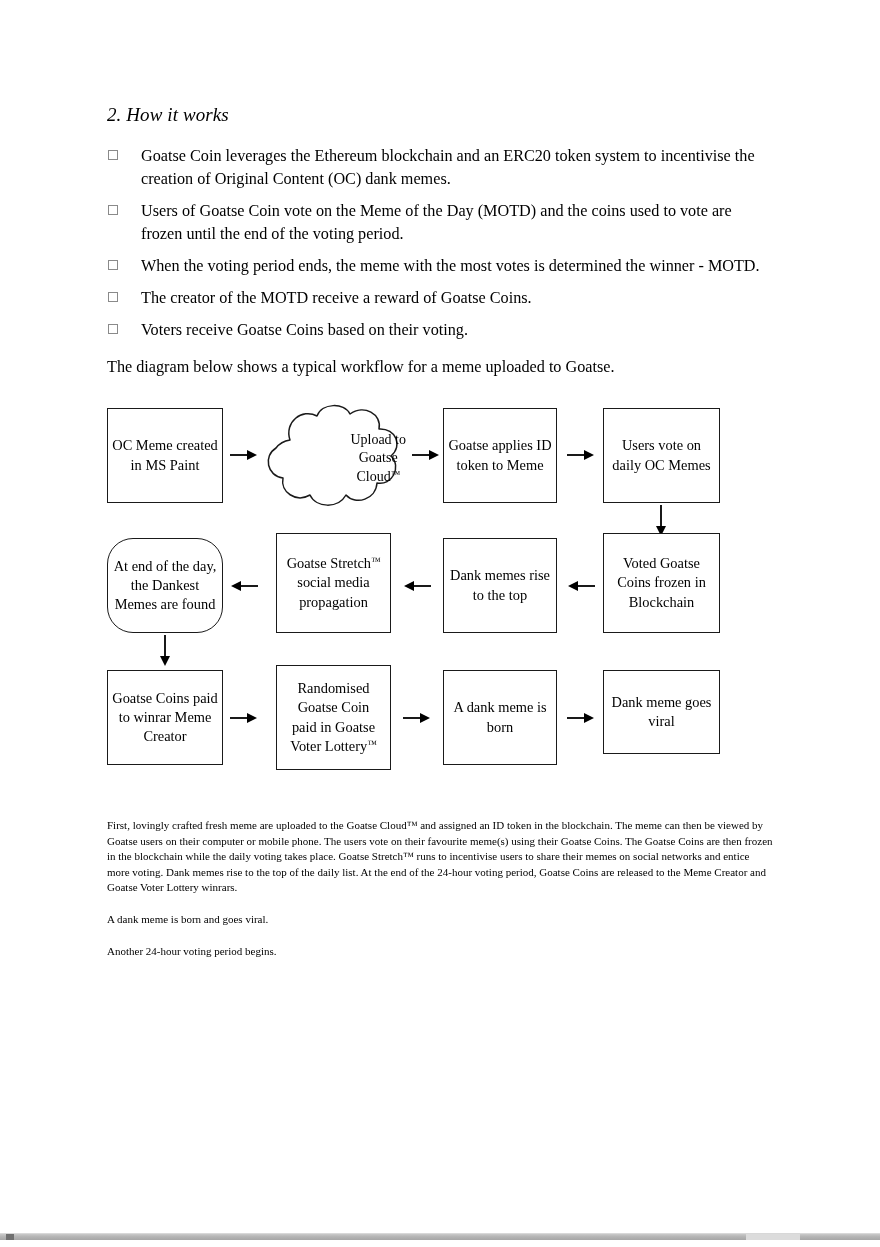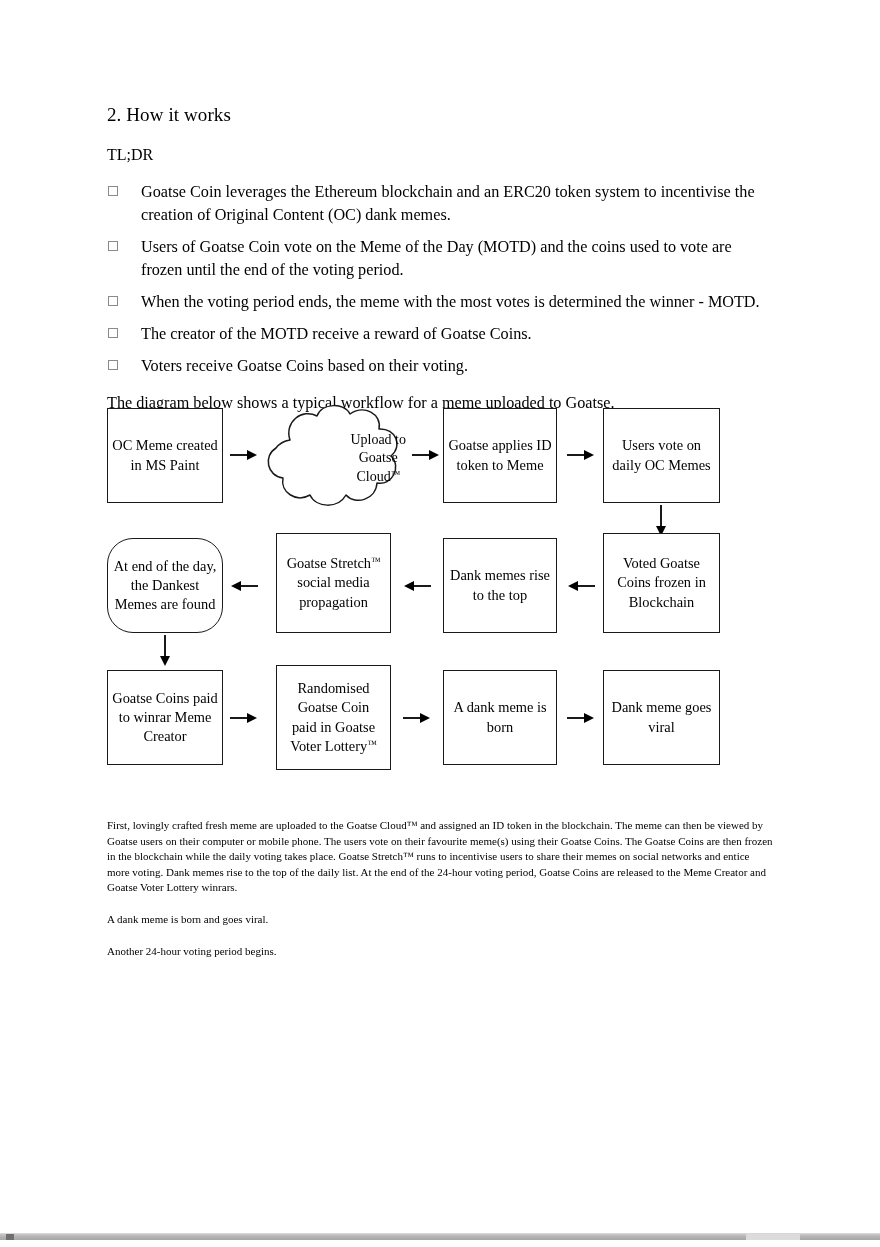--- a/index.html
+++ b/index.html
@@ -31,20 +31,21 @@
     top: 104px;
     width: 666px;
   }
 
   h1.section-title {
     font-size: 19px;
     font-weight: normal;
     margin: 0 0 18px 0;
     line-height: 1.2;
     letter-spacing: 0.1px;
+    font-style: italic;
   }
 
   .tldr {
     font-size: 16px;
     margin: 0 0 16px 0;
     line-height: 1.25;
   }
 
   ul.bullets {
     list-style: none;
@@ -162,21 +163,20 @@
 </style>
 </head>
 <body>
 
 <div class="page">
 
   <div class="content">
 
     <h1 class="section-title">2. How it works</h1>
 
-    <p class="tldr">TL;DR</p>
 
     <ul class="bullets">
       <li>
         <span class="tofu"></span>
         <span>Goatse Coin leverages the Ethereum blockchain and an ERC20 token system to incentivise the creation of Original Content (OC) dank memes.</span>
       </li>
       <li>
         <span class="tofu"></span>
         <span>Users of Goatse Coin vote on the Meme of the Day (MOTD) and the coins used to vote are frozen until the end of the voting period.</span>
       </li>
@@ -339,21 +339,21 @@
       <span class="txt">A dank meme is born</span>
     </div>
 
     <div class="arrow" style="left:467px; top:310px;">
       <svg width="28" height="16" viewBox="0 0 28 16">
         <line x1="0" y1="8" x2="18" y2="8" stroke="#000" stroke-width="1.8"></line>
         <polygon points="17,3 27,8 17,13" fill="#000"></polygon>
       </svg>
     </div>
 
-    <div class="node" style="left:503px; top:270px; width:117px; height:95px;">
+    <div class="node" style="left:503px; top:270px; width:117px; height:84px;">
       <span class="txt">Dank meme goes viral</span>
     </div>
 
   </div>
 
   <div class="content" style="top:814px;">
     <p class="body-para">First, lovingly crafted fresh meme are uploaded to the Goatse Cloud™ and assigned an ID token in the blockchain. The meme can then be viewed by Goatse users on their computer or mobile phone. The users vote on their favourite meme(s) using their Goatse Coins.  The Goatse Coins are then frozen in the blockchain while the daily voting takes place. Goatse Stretch™ runs to incentivise users to share their memes on social networks and entice more voting. Dank memes rise to the top of the daily list. At the end of the 24-hour voting period, Goatse Coins are released to the Meme Creator and  Goatse Voter Lottery winrars.</p>
     <p class="body-para">A dank meme is born and goes viral.</p>
     <p class="body-para">Another 24-hour voting period begins.</p>
   </div>

